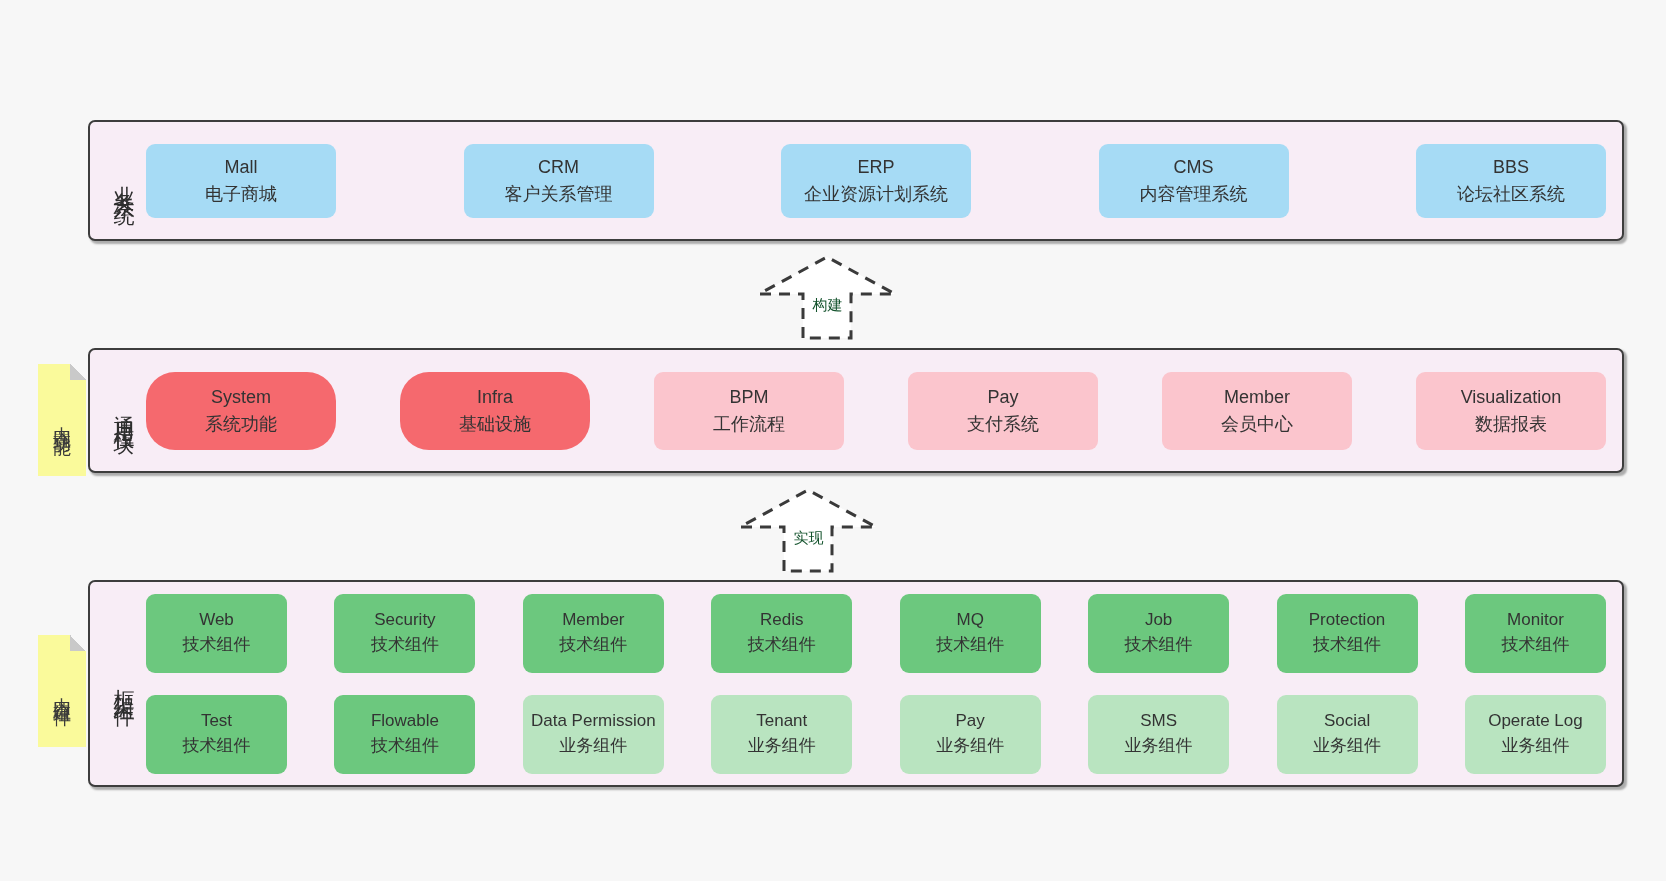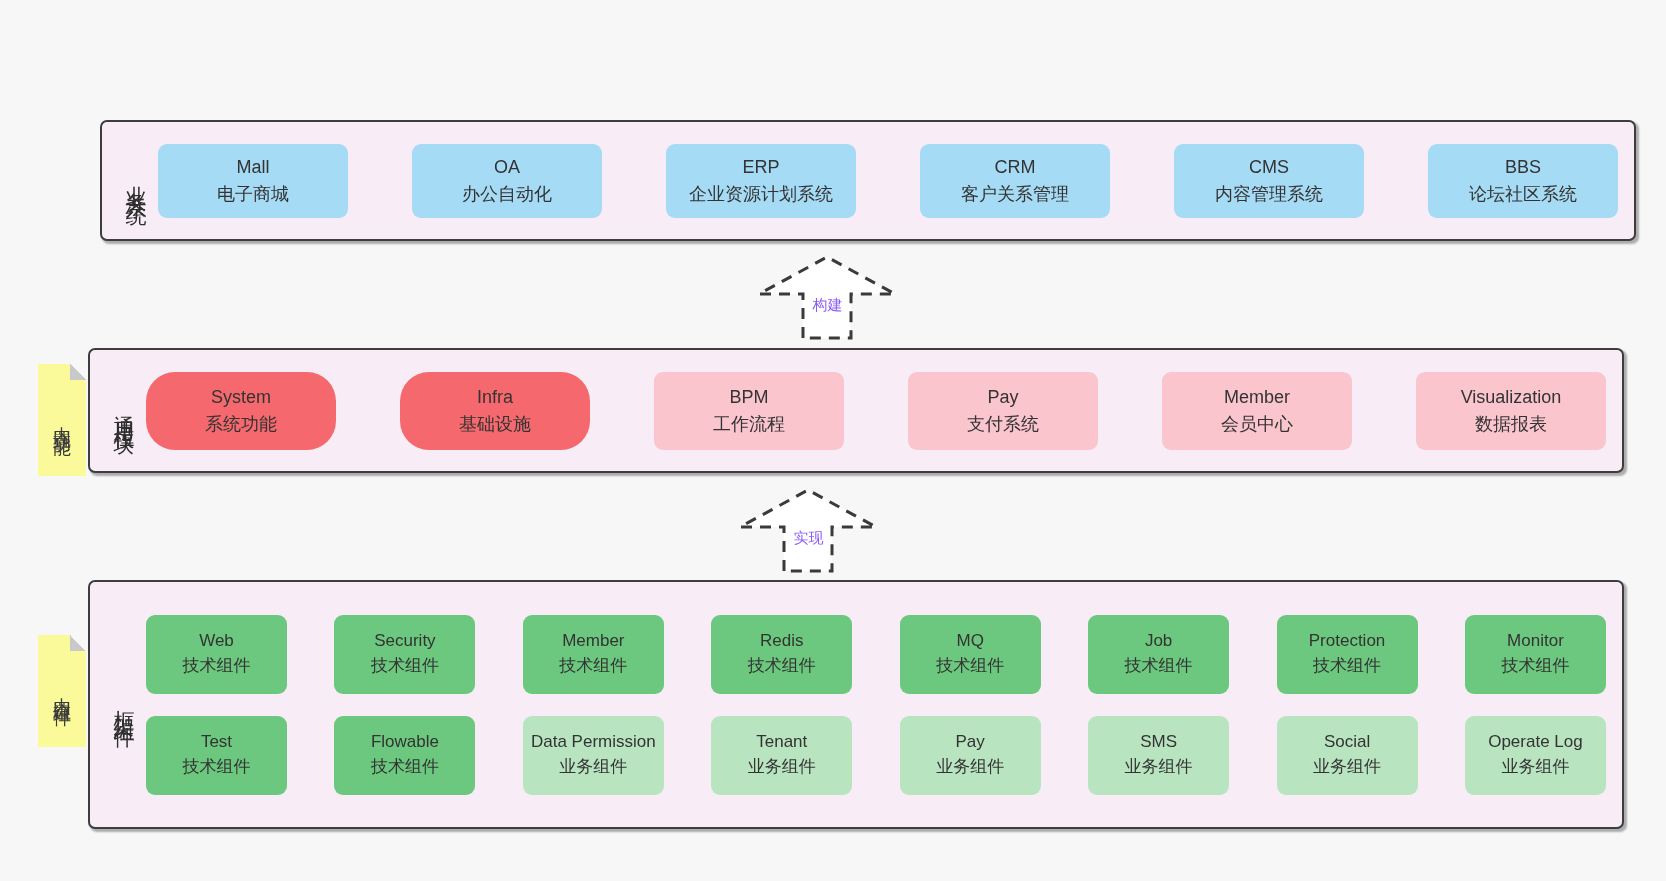--- a/index.html
+++ b/index.html
@@ -16,23 +16,23 @@
   .panel {
     position: absolute; left: 88px; width: 1536px;
     background: var(--panel-bg, #f8edf6);
     border: 2px solid var(--panel-border, #3d3d3d);
     border-radius: 7px;
     box-shadow: 2.5px 2.5px 2px rgba(0,0,0,0.30);
     display: flex; align-items: center;
     box-sizing: border-box;
     z-index: 2;
   }
-  .panel-business  { top: 120px; height: 121px; margin-left: 12px; }
+  .panel-business  { top: 120px; height: 121px; }
   .panel-common    { top: 348px; height: 125px; }
-  .panel-framework { top: 580px; height: 249px; }
+  .panel-framework { top: 580px; height: 207px; }
 
   .panel-label {
     writing-mode: vertical-rl; text-orientation: upright;
     font-size: 21px; letter-spacing: 6px; color: #2e2e2e;
     margin-left: 12px; flex: 0 0 36px; text-align: center;
   }
 
   .box-row { flex: 1; display: flex; justify-content: space-between; margin: 0 16px 0 8px; }
   .box {
     border-radius: 9px;
@@ -78,21 +78,21 @@
   .arrow-wrap svg { display: block; width: 145px; height: 86px; }
   .arrow-wrap polygon {
     fill: #ffffff;
     stroke: var(--arrow-stroke, #3a3a3a);
     stroke-width: 3;
     stroke-dasharray: 11 8;
   }
   .arrow-label {
     position: absolute; left: 50%; top: 42px; transform: translateX(-50%);
     background: #ffffff; padding: 0 2px;
-    font-size: 15px; color: #8b5cf6; white-space: nowrap;
+    font-size: 15px; color: #14532d; white-space: nowrap;
   }
 </style>
 </head>
 <body>
 
 <div class="stage">
 
   <div class="note note-functions">
     <span class="note-fold"></span>
     <span class="note-text">内置功能</span>
@@ -104,30 +104,26 @@
   </div>
 
   <section class="panel panel-business">
     <div class="panel-label">业务系统</div>
     <div class="box-row row6">
       <div class="box blue">
         <div class="box-title">Mall</div>
         <div class="box-sub">电子商城</div>
       </div>
       <div class="box blue">
-        <div class="box-title">OA</div>
-        <div class="box-sub">办公自动化</div>
+        <div class="box-title">CRM</div>
+        <div class="box-sub">客户关系管理</div>
       </div>
       <div class="box blue">
         <div class="box-title">ERP</div>
         <div class="box-sub">企业资源计划系统</div>
-      </div>
-      <div class="box blue">
-        <div class="box-title">CRM</div>
-        <div class="box-sub">客户关系管理</div>
       </div>
       <div class="box blue">
         <div class="box-title">CMS</div>
         <div class="box-sub">内容管理系统</div>
       </div>
       <div class="box blue">
         <div class="box-title">BBS</div>
         <div class="box-sub">论坛社区系统</div>
       </div>
     </div>

